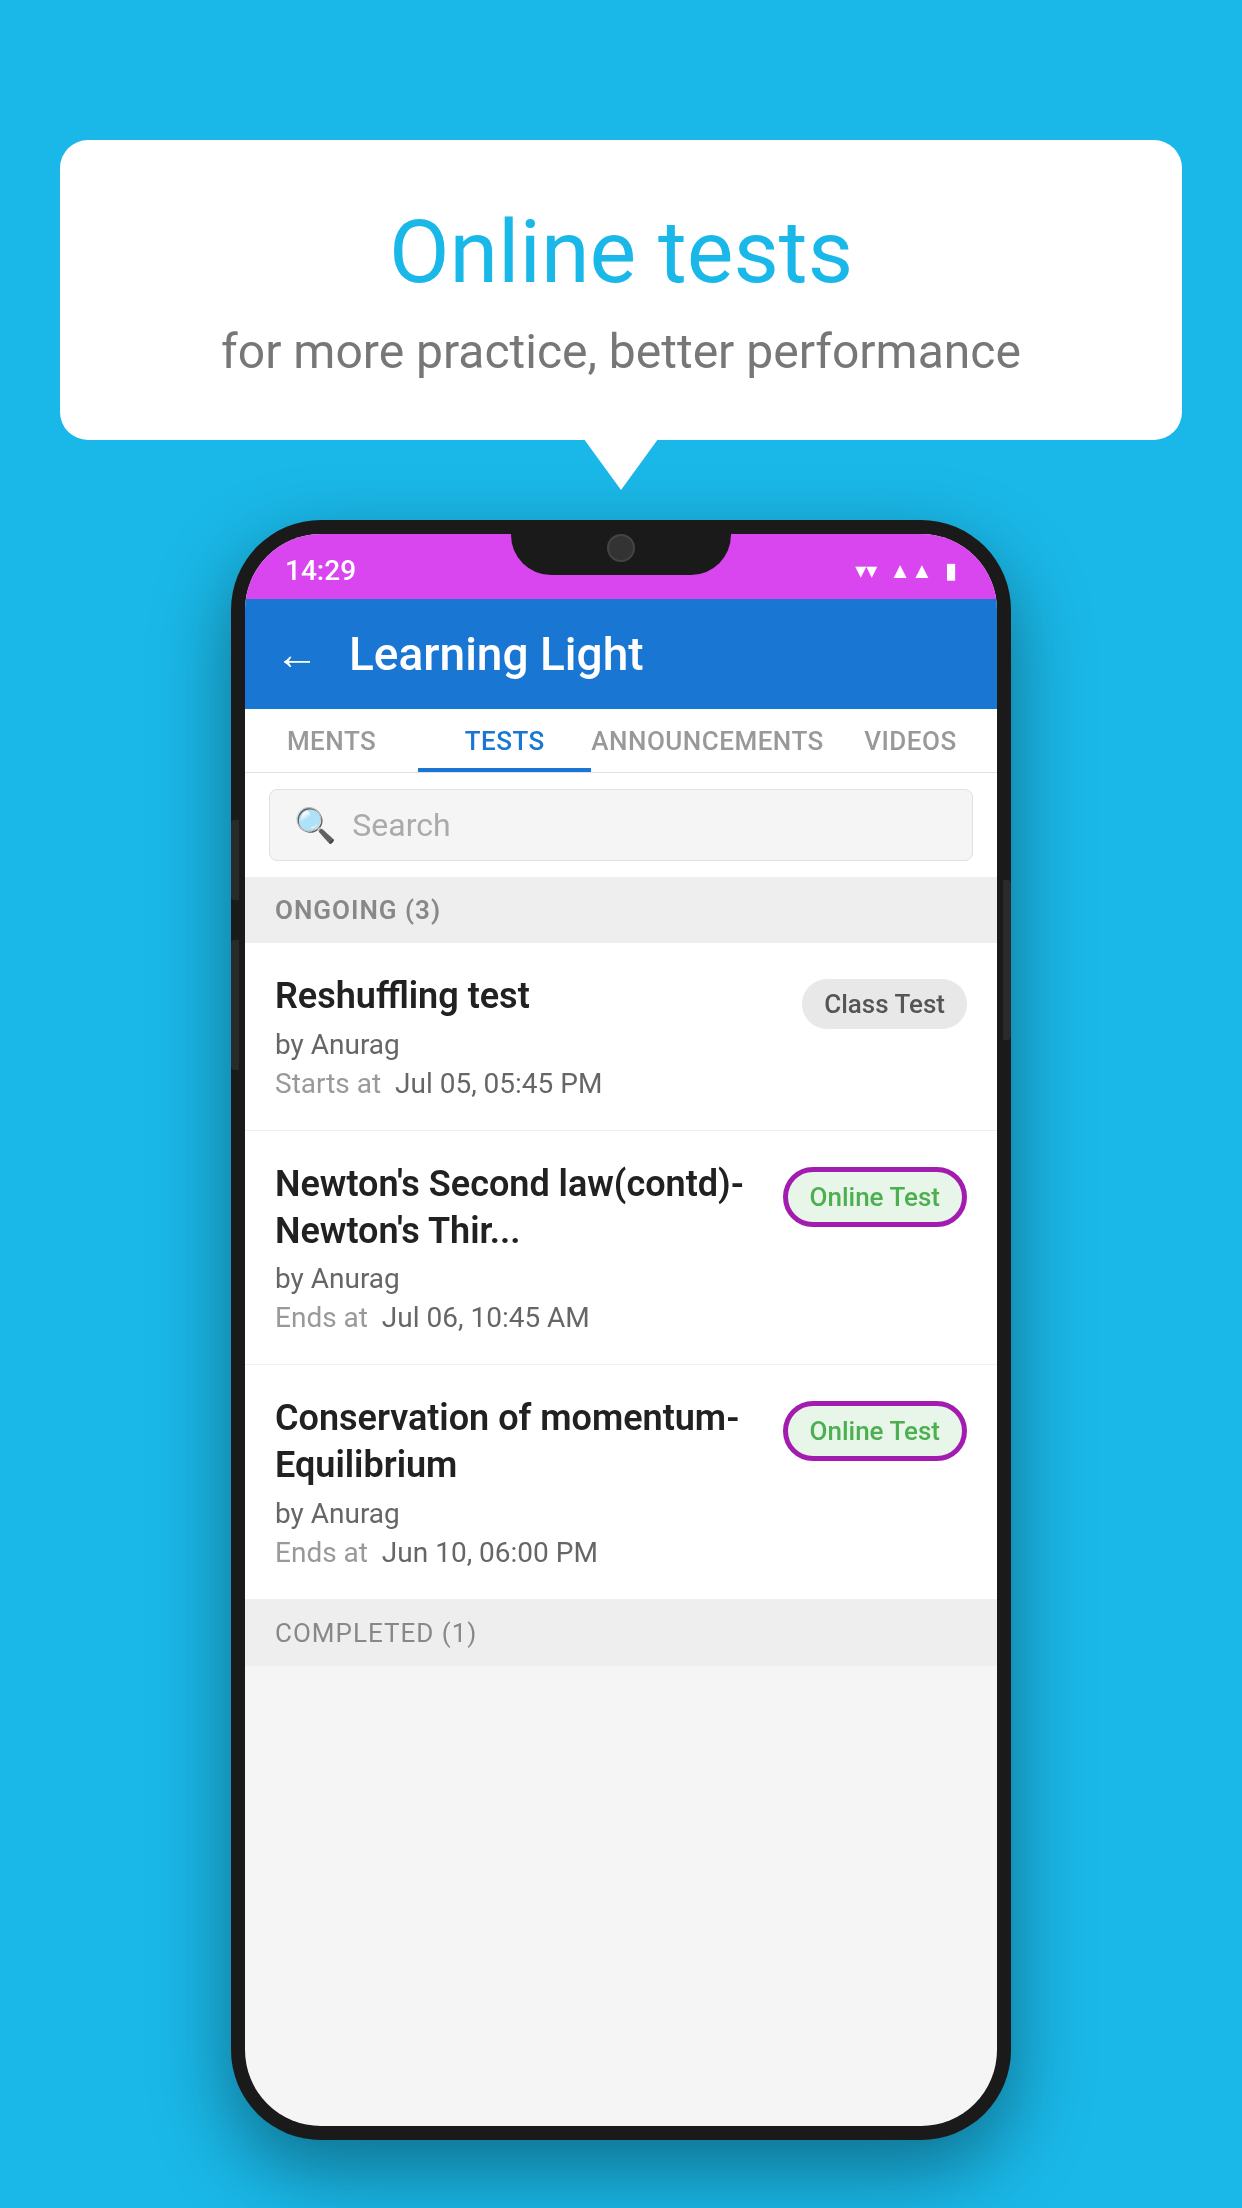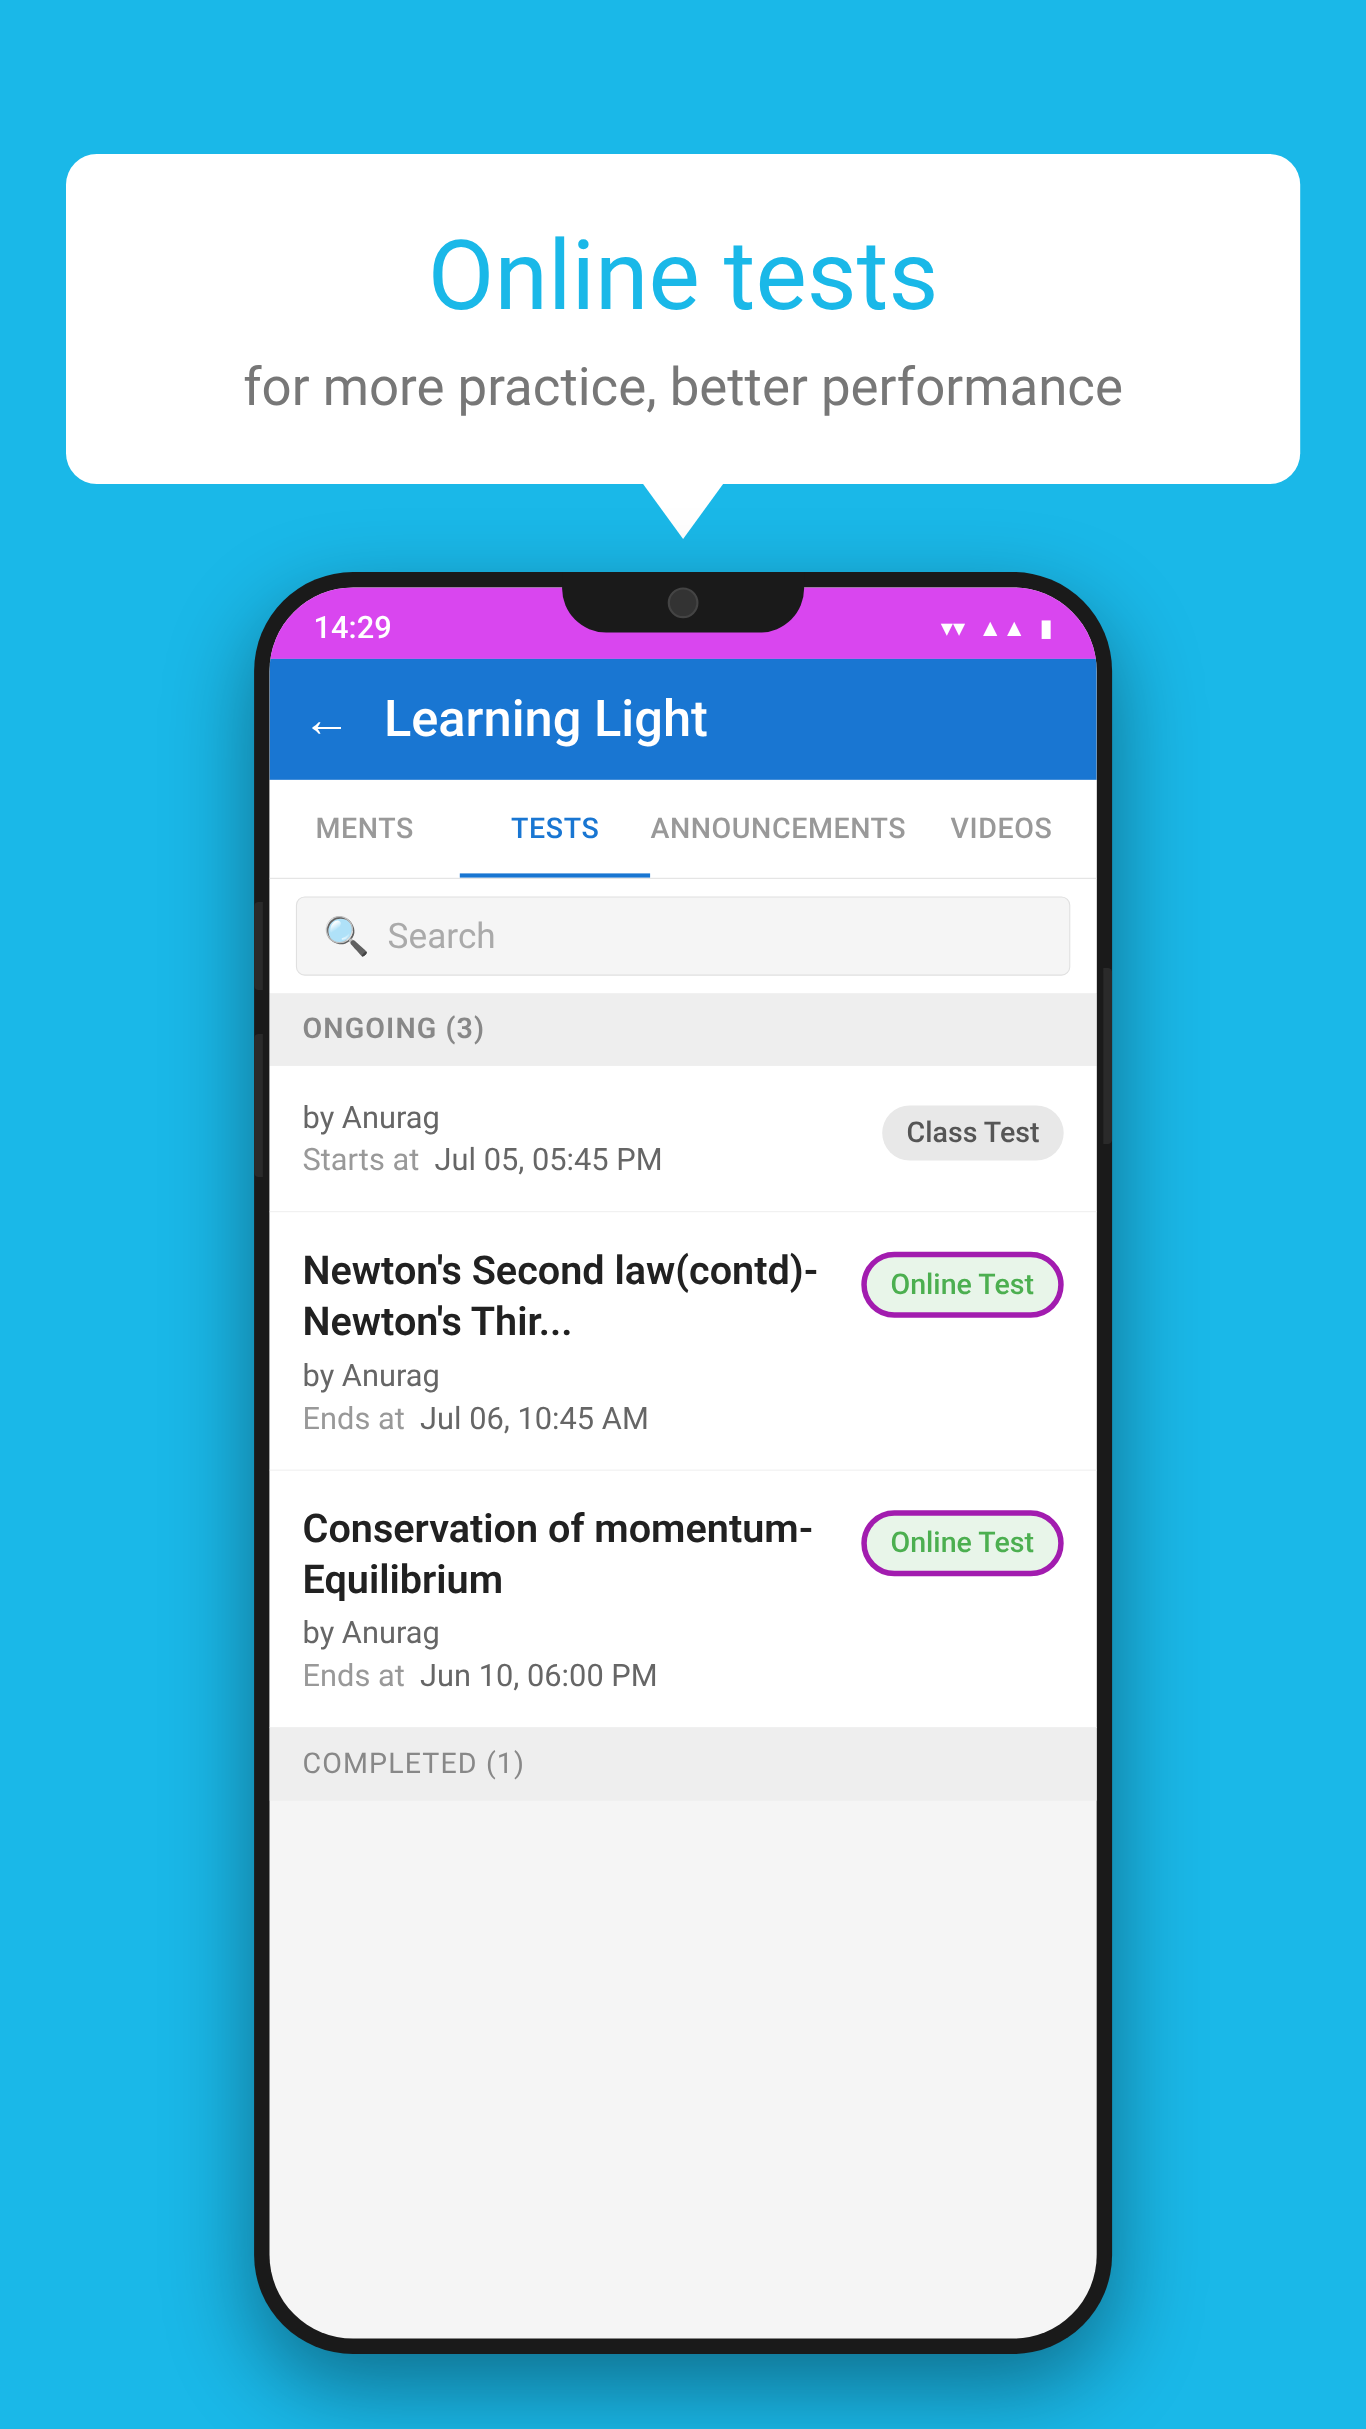--- a/index.html
+++ b/index.html
@@ -145,21 +145,21 @@
     .app-bar-title {
       color: white;
       font-size: 46px;
       font-weight: 500;
     }
 
     
     .tab-bar {
       background: white;
       display: flex;
-      height: 90px;
+      height: 64px;
       border-bottom: 1px solid #e0e0e0;
       overflow: hidden;
     }
 
     .tab-item {
       flex: 1;
       display: flex;
       align-items: center;
       justify-content: center;
       font-size: 26px;
@@ -378,20 +378,21 @@
         <span class="search-text">Search</span>
       </div>
     </div>
 
     <div class="section-header">ONGOING (3)</div>
 
     <div class="test-list">
 
       <div class="test-item">
         <div class="test-info">
+          <div class="test-name">Reshuffling test</div>
           <div class="test-author">by Anurag</div>
           <div class="test-time">
             <span class="test-time-label">Starts at</span>
             &nbsp;<span>Jul 05, 05:45 PM</span>
           </div>
         </div>
         <span class="test-badge badge-class">Class Test</span>
       </div>
 
       <div class="test-item">

